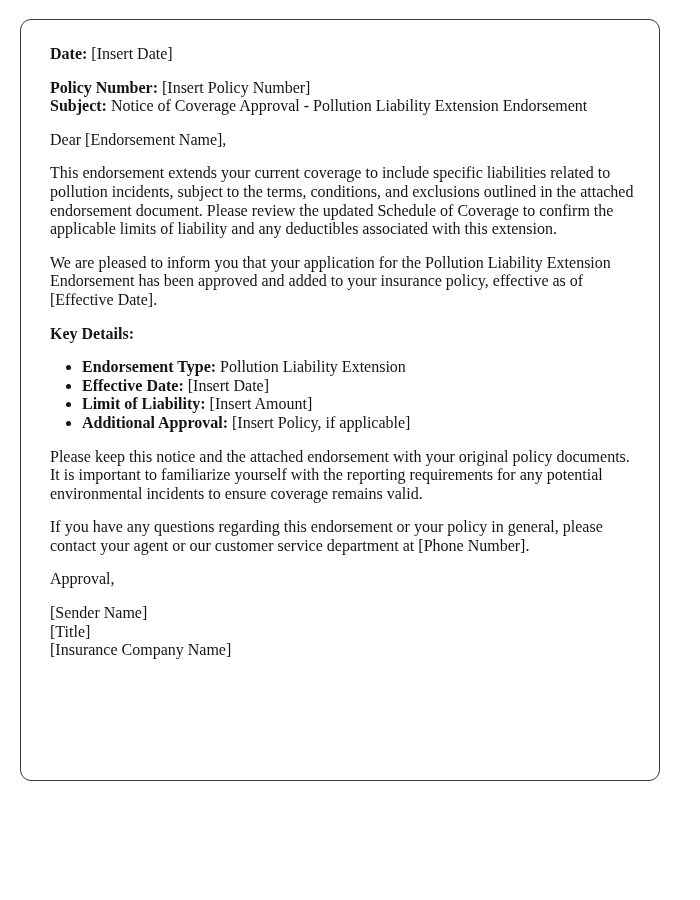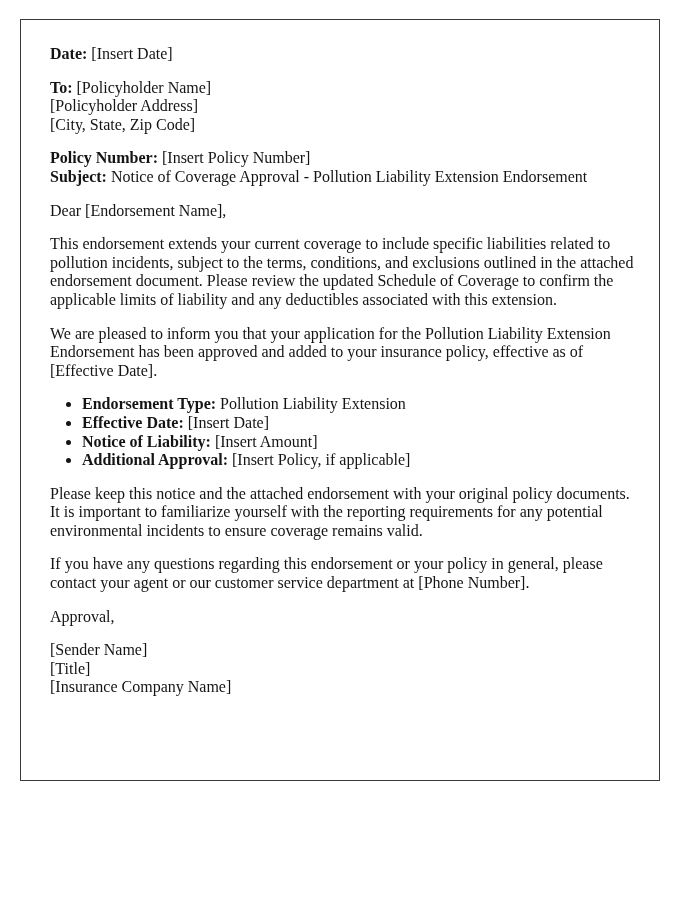--- a/index.html
+++ b/index.html
@@ -40,47 +40,45 @@
     padding-left: 32px;
     list-style-type: disc;
   }
   ul.key-details-list li {
     line-height: 18.6px;
   }
 </style>
 </head>
 <body style="background: rgb(255, 255, 255); color: rgb(20, 20, 20);">
 
-<div class="letter-frame" style="border-color: rgb(58, 58, 58); background: rgb(255, 255, 255);">
+<div class="letter-frame" style="border-color: rgb(58, 58, 58); background: rgb(255, 255, 255); border-radius: 11px;">
 
   <p><strong>Date:</strong> <span>[Insert Date]</span></p>
 
-  <p><strong>To:</strong> <span>[Policyholder Name]</span><br>
-  <span>[Policyholder Address]</span><br>
-  <span>[City, State, Zip Code]</span></p>
 
   <p><strong>Policy Number:</strong> <span>[Insert Policy Number]</span><br>
   <strong>Subject:</strong> <span>Notice of Coverage Approval - Pollution Liability Extension Endorsement</span></p>
 
   <p>Dear [Endorsement Name],</p>
 
   <p class="wrap">This endorsement extends your current coverage to include specific liabilities related to
 pollution incidents, subject to the terms, conditions, and exclusions outlined in the attached
 endorsement document. Please review the updated Schedule of Coverage to confirm the
 applicable limits of liability and any deductibles associated with this extension.</p>
 
   <p class="wrap">We are pleased to inform you that your application for the Pollution Liability Extension
 Endorsement has been approved and added to your insurance policy, effective as of
 [Effective Date].</p>
 
+  <p><strong>Key Details:</strong></p>
 
   <ul class="key-details-list">
     <li><strong>Endorsement Type:</strong> <span>Pollution Liability Extension</span></li>
     <li><strong>Effective Date:</strong> <span>[Insert Date]</span></li>
-    <li><strong>Notice of Liability:</strong> <span>[Insert Amount]</span></li>
+    <li><strong>Limit of Liability:</strong> <span>[Insert Amount]</span></li>
     <li><strong>Additional Approval:</strong> <span>[Insert Policy, if applicable]</span></li>
   </ul>
 
   <p class="wrap">Please keep this notice and the attached endorsement with your original policy documents.
 It is important to familiarize yourself with the reporting requirements for any potential
 environmental incidents to ensure coverage remains valid.</p>
 
   <p class="wrap">If you have any questions regarding this endorsement or your policy in general, please
 contact your agent or our customer service department at [Phone Number].</p>
 

